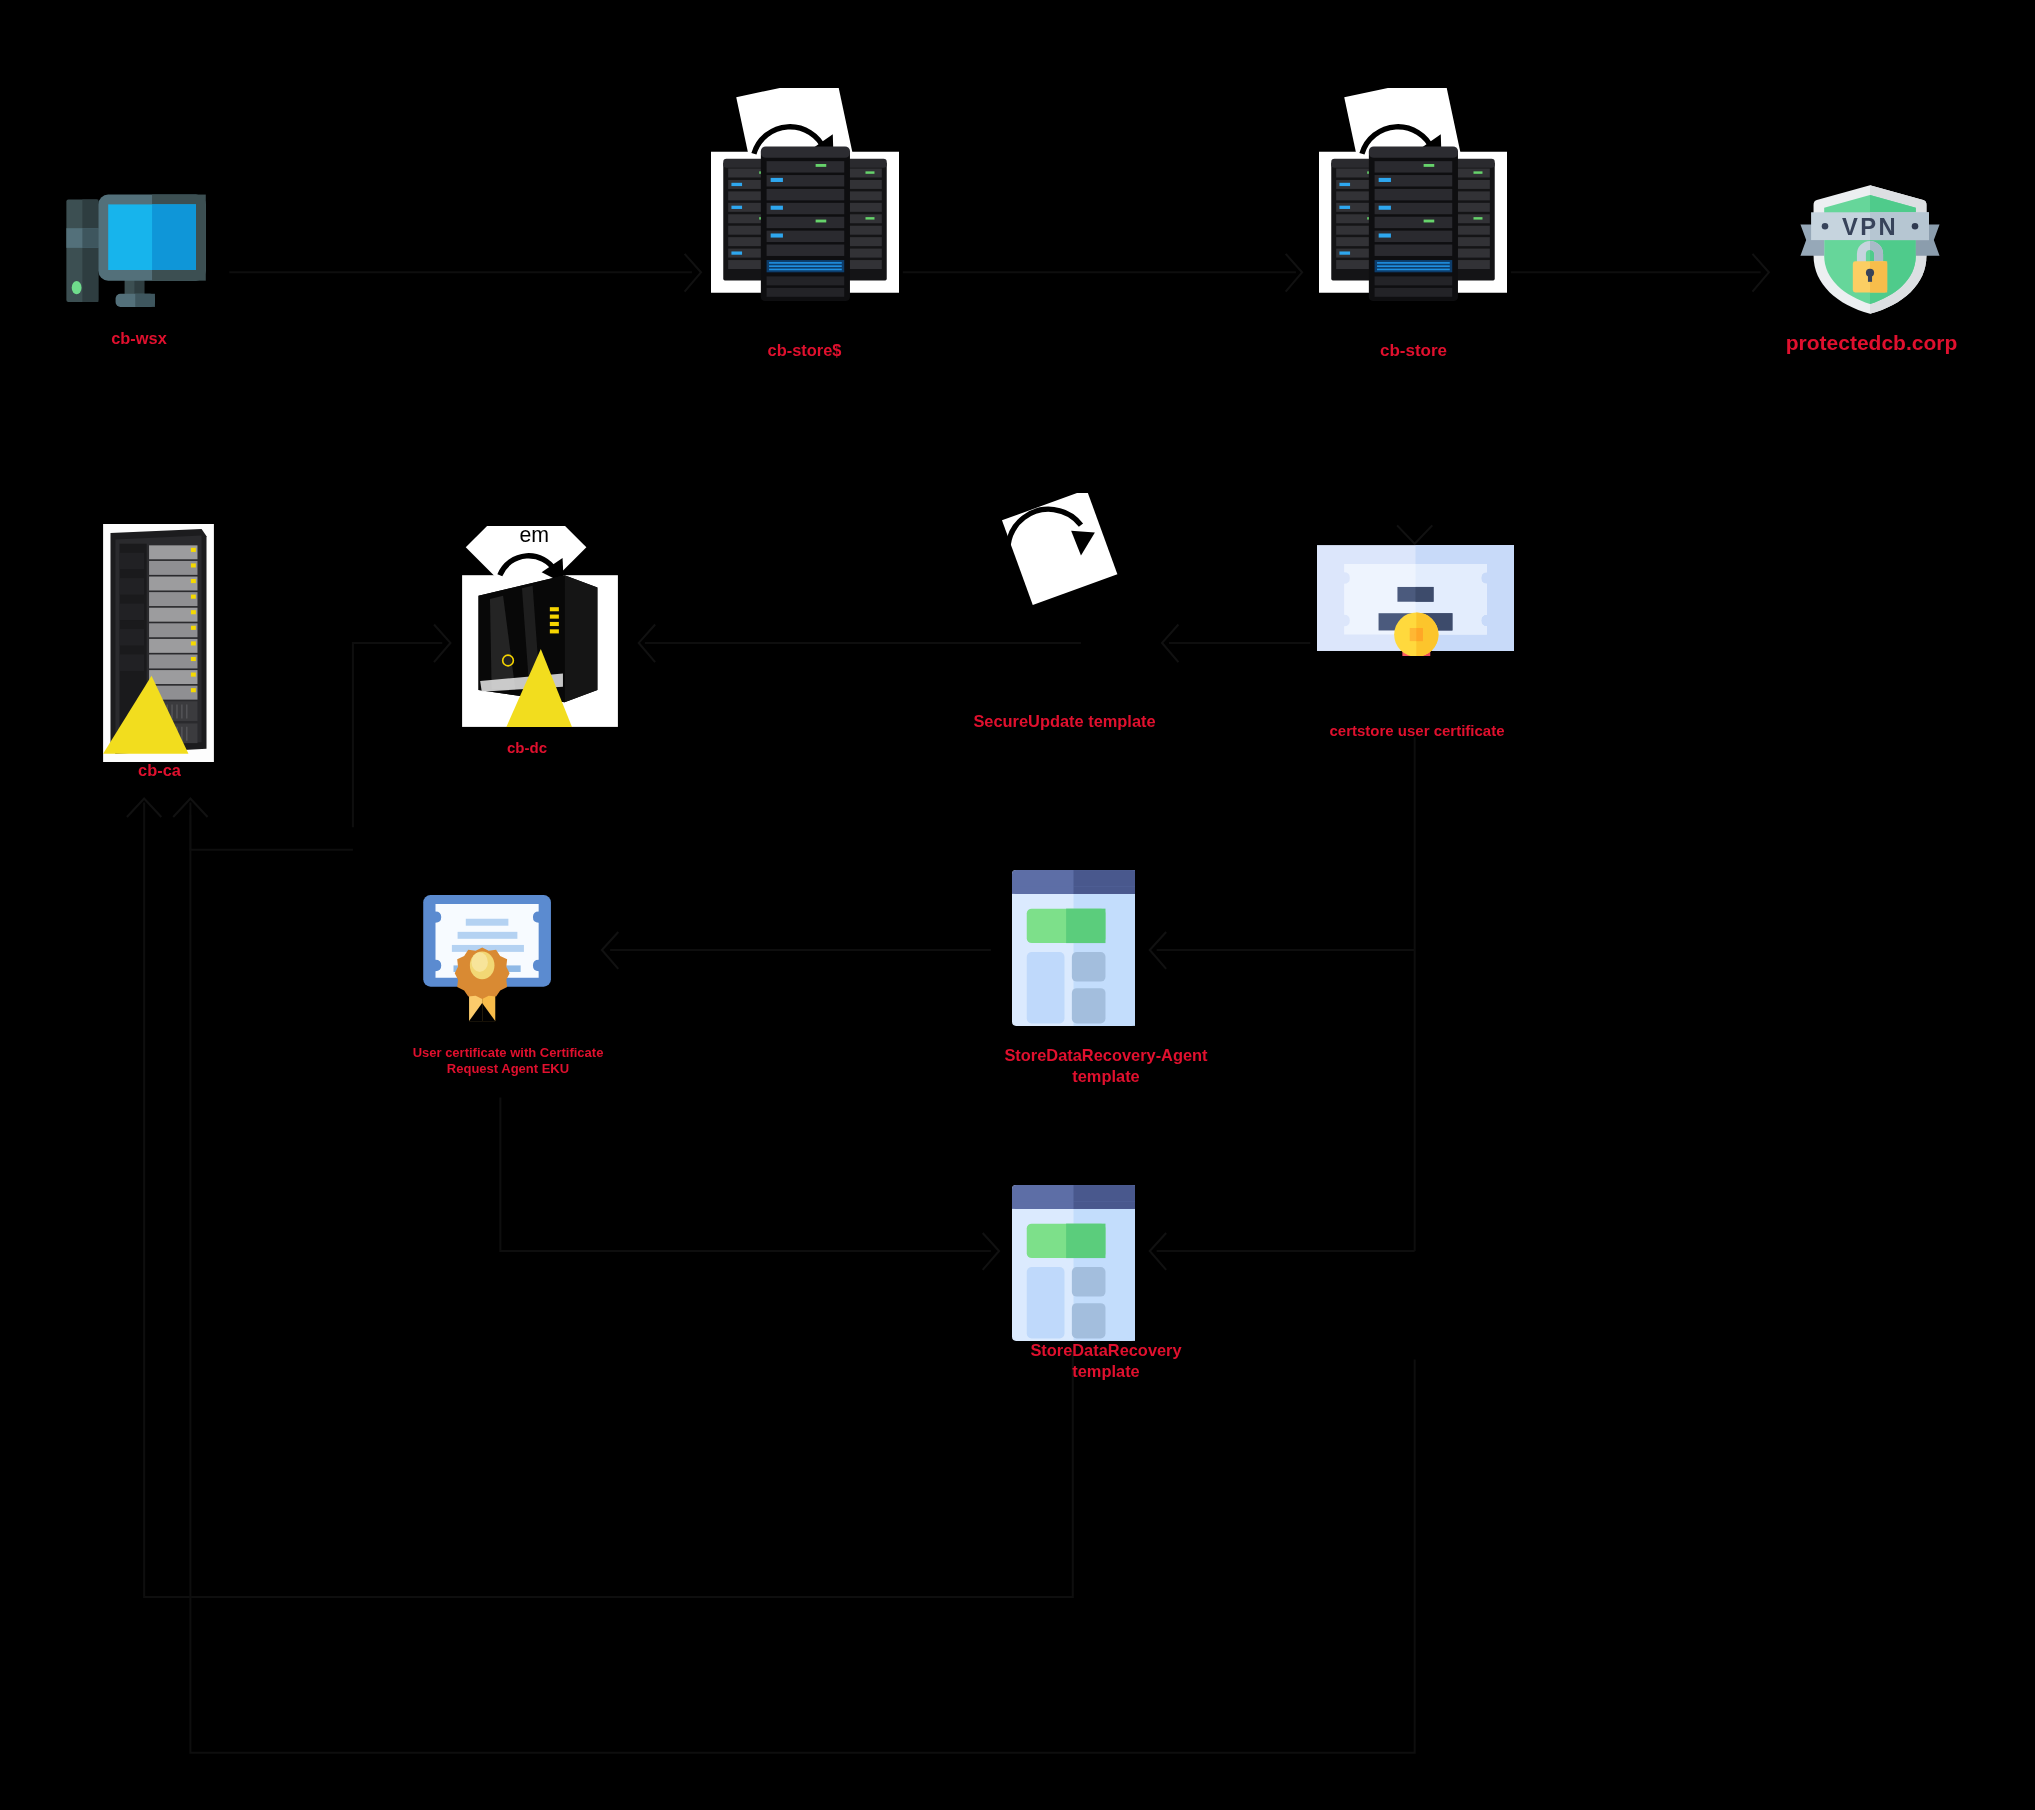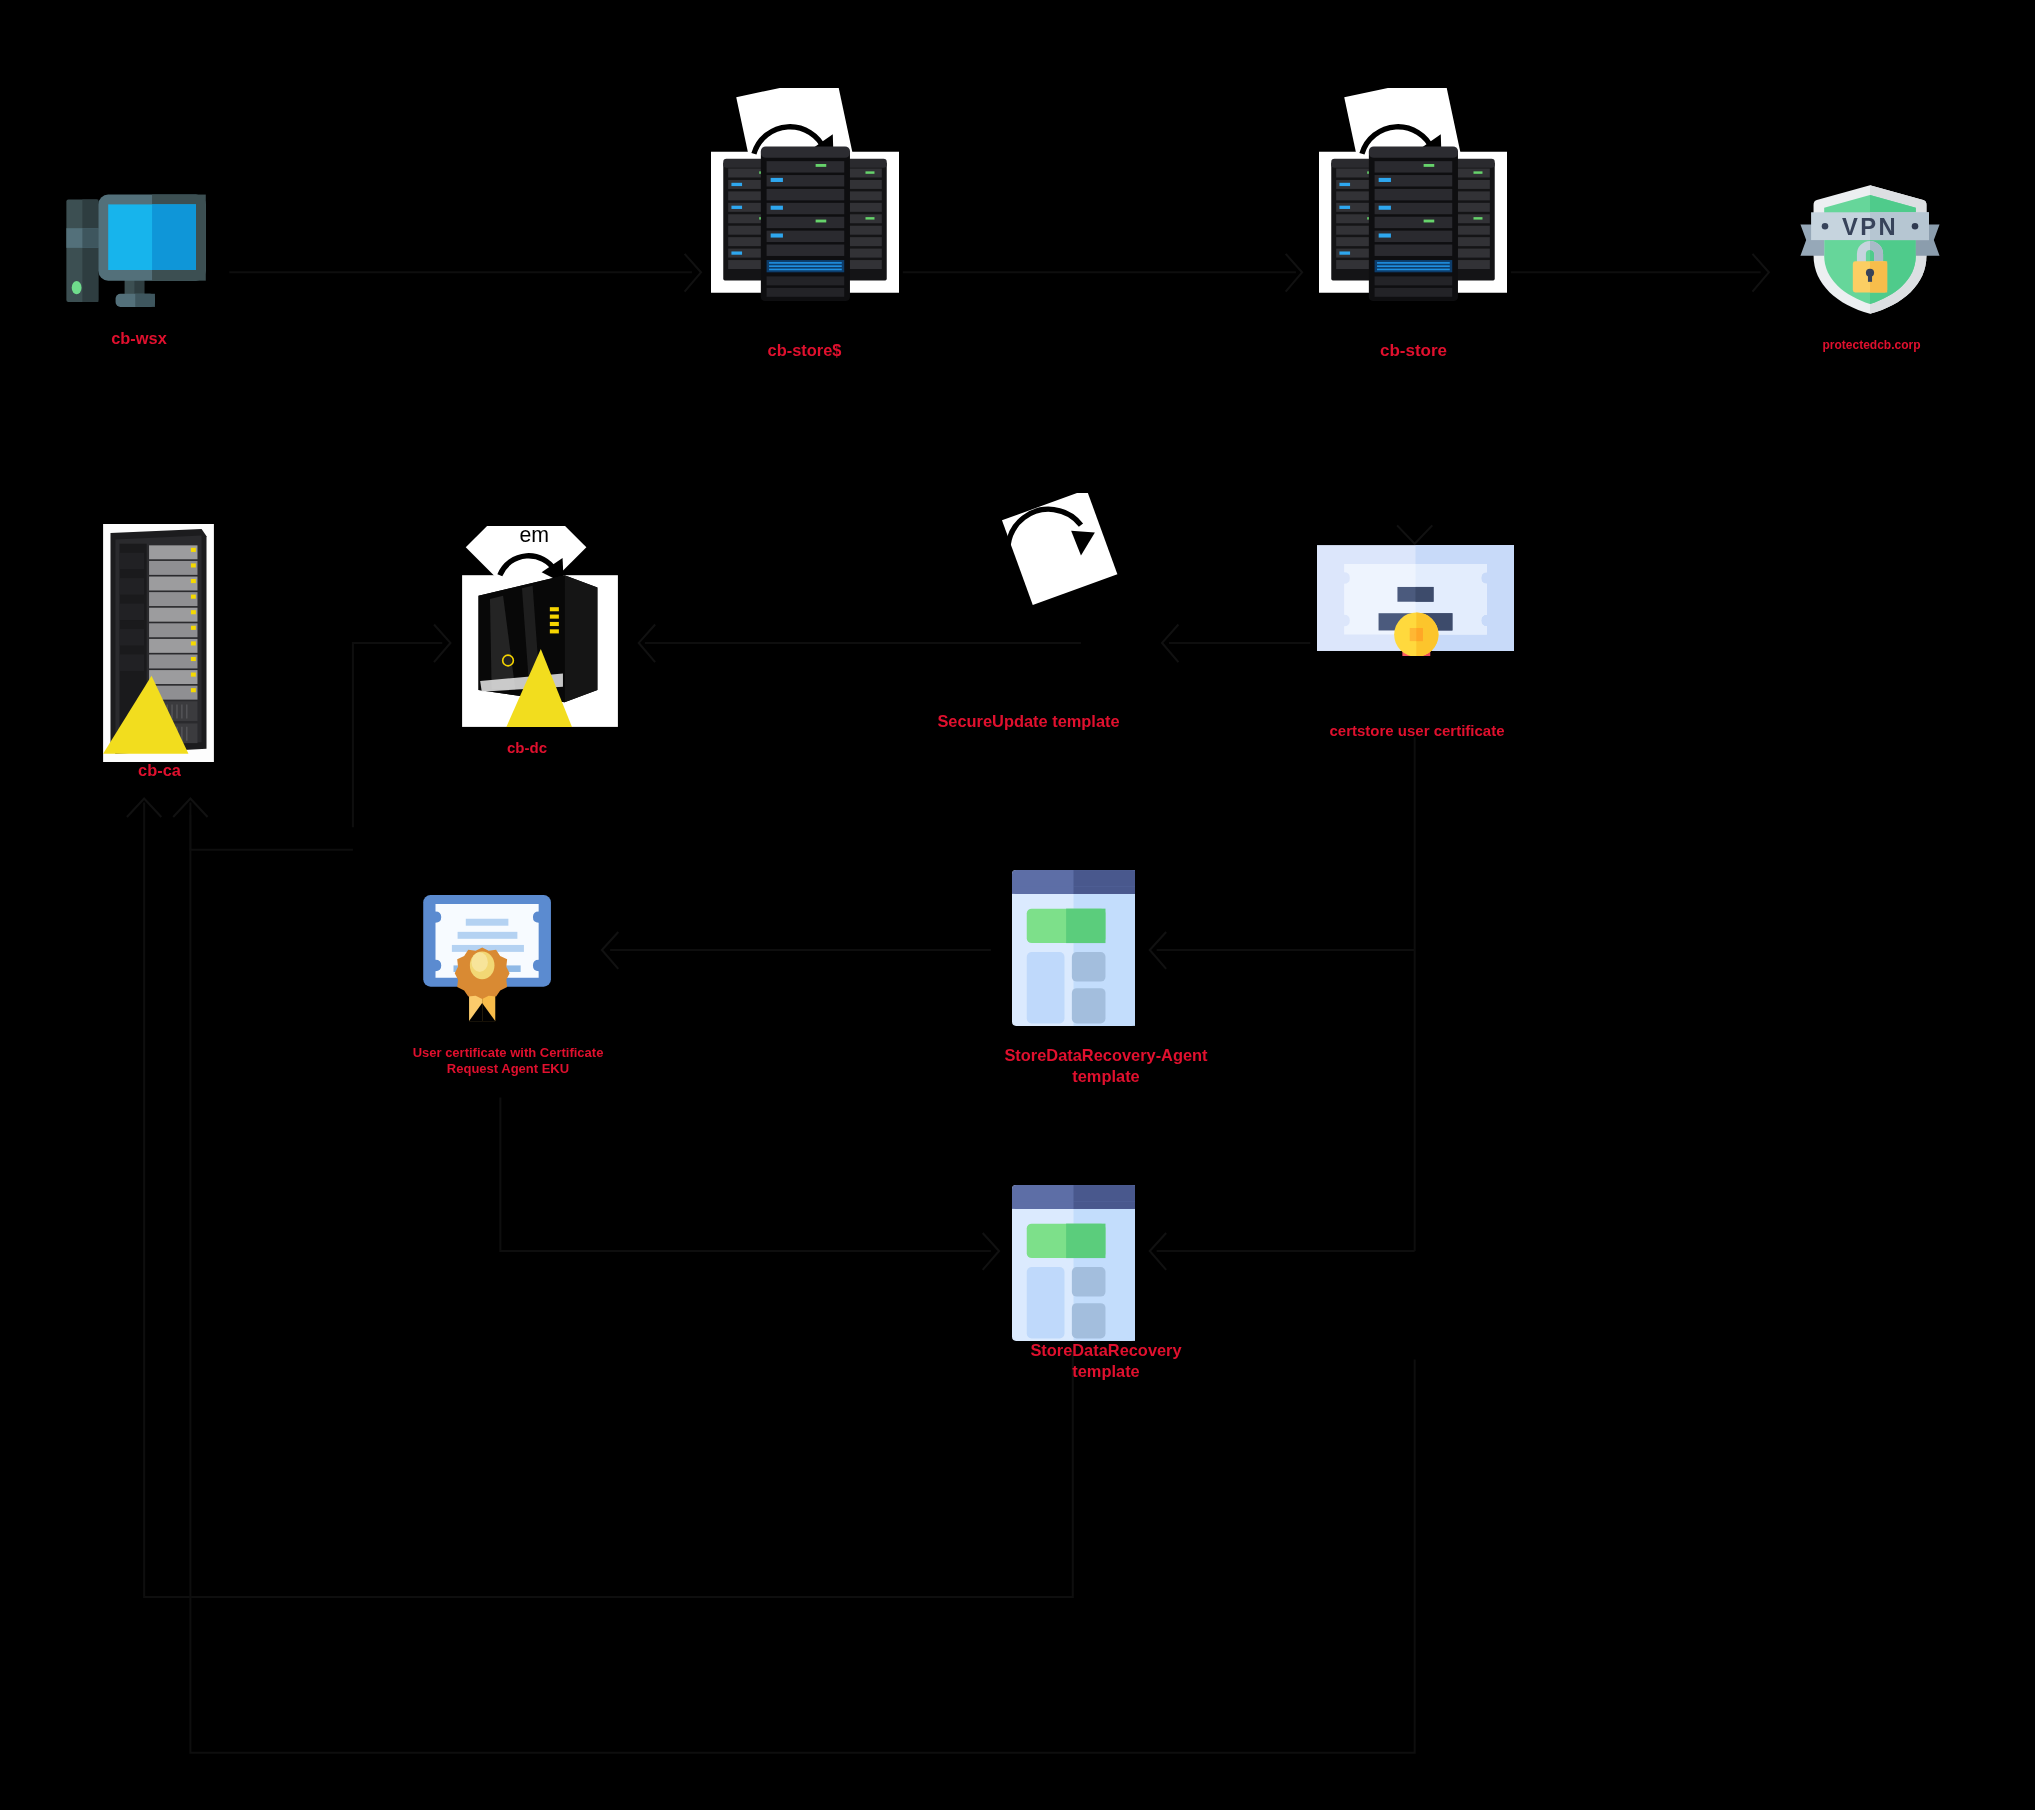--- a/index.html
+++ b/index.html
@@ -437,24 +437,24 @@
       <rect x="132" y="94" width="96" height="84" rx="0" fill="#5bcd7c"></rect>
       <rect x="36" y="200" width="92" height="174" rx="12" fill="#bfd9fb"></rect>
       <rect x="146" y="200" width="82" height="72" rx="12" fill="#a3bedd"></rect>
       <rect x="146" y="288" width="82" height="86" rx="12" fill="#a3bedd"></rect>
     </svg>
   </div>
 
   <div class="label" style="left:53px;top:328px;width:172px;font-size:16.4px">cb-wsx</div>
   <div class="label" style="left:706px;top:340px;width:197px;font-size:16.4px">cb-store$</div>
   <div class="label" style="left:1315px;top:340px;width:197px;font-size:17px">cb-store</div>
-  <div class="label" style="left:1757px;top:338px;width:229px;font-size:12px">protectedcb.corp</div>
+  <div class="label" style="left:1757px;top:330px;width:229px;font-size:21px">protectedcb.corp</div>
   <div class="label" style="left:90px;top:760px;width:139px;font-size:16.4px">cb-ca</div>
   <div class="label" style="left:445px;top:739px;width:164px;font-size:15px">cb-dc</div>
-  <div class="label" style="left:877px;top:711px;width:303px;font-size:16.4px">SecureUpdate template</div>
+  <div class="label" style="left:913px;top:711px;width:303px;font-size:16.4px">SecureUpdate template</div>
   <div class="label" style="left:1278px;top:722px;width:278px;font-size:15px">certstore user certificate</div>
   <div class="label" style="left:336px;top:1045px;width:344px;font-size:13px">User certificate with Certificate
 Request Agent EKU</div>
   <div class="label" style="left:938px;top:1045px;width:336px;font-size:16.4px">StoreDataRecovery-Agent
 template</div>
   <div class="label" style="left:938px;top:1340px;width:336px;font-size:16.4px">StoreDataRecovery
 template</div>
 
 </div>
 

